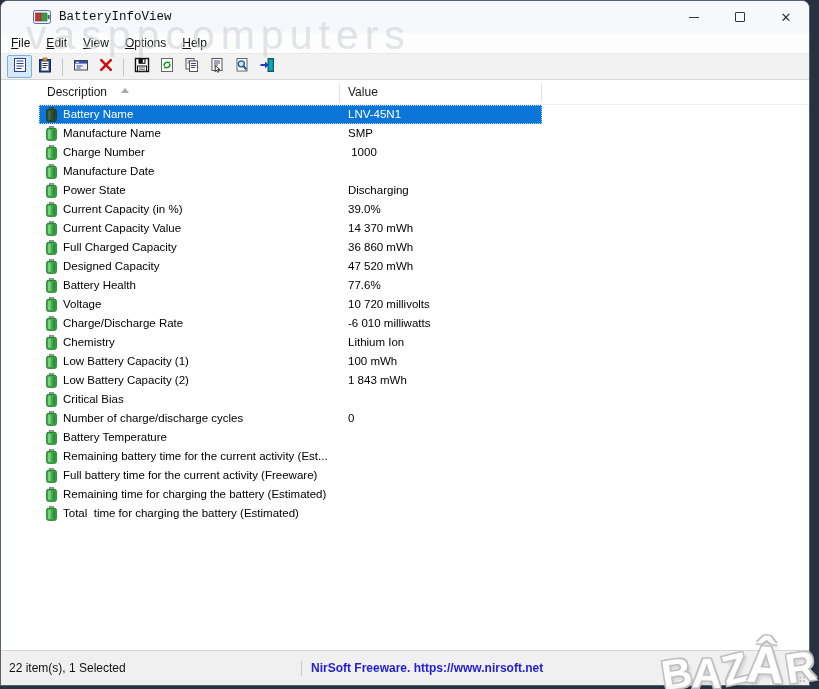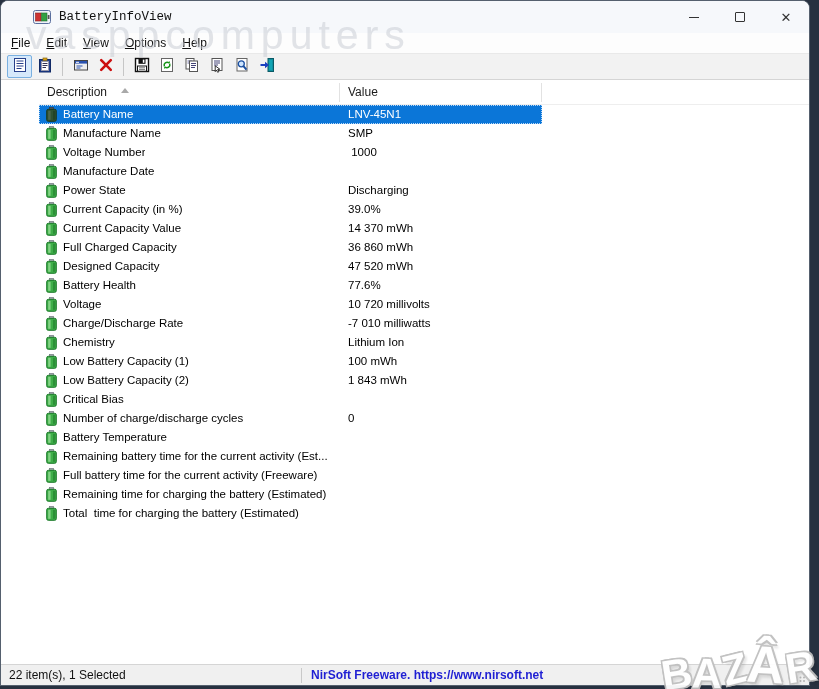--- a/index.html
+++ b/index.html
@@ -50,21 +50,21 @@
   .lv-row{ position:relative; height:19px; width:503px;padding-left:33px; }
   .lv-row.selected{ background:#0b76d8; outline:1px dotted #b8d8f8; outline-offset:-1px; }
   .lv-row.selected .lv-label, .lv-row.selected .lv-value{ color:#fff; }
   .row-icon{ position:absolute; left:7px; top:2px; width:11px; height:15px; }
   .lv-row.selected .row-icon{ filter:brightness(0.5) saturate(0.65); }
   .lv-label{ position:absolute; left:24px; top:0; height:19px; line-height:19px; font-size:11.5px; color:#000;
              max-width:278px; overflow:hidden; white-space:pre; }
   .lv-value{ position:absolute; left:309px; top:0; height:34px; line-height:19px; font-size:11.5px; color:#000;
              white-space:pre; }
   
-  .statusbar{ position:absolute; left:0; bottom:0; width:100%; height:21px; background:#f0f0f0;
+  .statusbar{ position:absolute; left:0; bottom:0; width:100%; height:35px; background:#f0f0f0;
               border-top:1px solid #d5d5d5; font-size:12px; display:flex; align-items:center; }
   .sb-left{ width:300px; padding-left:8px; color:#111; }
   .sb-div{ width:1px; height:15px; background:#c9c9c9; }
   .sb-link{ padding-left:9px; color:#1f1fd3; font-weight:bold; cursor:pointer; }
   .grip{ position:absolute; right:3px; bottom:3px; width:11px; height:11px; }
   
   .wm-top{ position:absolute; left:26px; top:12px; font-size:41px; font-weight:400; letter-spacing:6px;
            color:rgba(198,202,210,0.5); pointer-events:none; z-index:40;text-align:right; }
   .wm-br{ position:absolute; right:4px; bottom:-6px; z-index:50; pointer-events:none;
           transform:rotate(-5deg); opacity:0.95; white-space:nowrap; }
@@ -234,21 +234,21 @@
           <span class="lv-label">Manufacture Name</span>
           <span class="lv-value">SMP</span>
         </div>
         <div class="lv-row">
           <span class="row-icon"><svg viewBox="0 0 11 15" width="11" height="15">
               <rect x="3.5" y="0.5" width="4" height="2.2" fill="#a9afb5" stroke="#70767c" stroke-width="0.7"></rect>
               <rect x="0.7" y="2.3" width="9.6" height="12" rx="1.6" fill="#3fae49" stroke="#1c7a2a"></rect>
               <rect x="2.2" y="3.8" width="2.4" height="9" fill="#90da90" opacity="0.85"></rect>
               <rect x="7" y="3.8" width="2.3" height="9" fill="#2c8f37"></rect>
             </svg></span>
-          <span class="lv-label">Voltage Number</span>
+          <span class="lv-label">Charge Number</span>
           <span class="lv-value"> 1000</span>
         </div>
         <div class="lv-row">
           <span class="row-icon"><svg viewBox="0 0 11 15" width="11" height="15">
               <rect x="3.5" y="0.5" width="4" height="2.2" fill="#a9afb5" stroke="#70767c" stroke-width="0.7"></rect>
               <rect x="0.7" y="2.3" width="9.6" height="12" rx="1.6" fill="#3fae49" stroke="#1c7a2a"></rect>
               <rect x="2.2" y="3.8" width="2.4" height="9" fill="#90da90" opacity="0.85"></rect>
               <rect x="7" y="3.8" width="2.3" height="9" fill="#2c8f37"></rect>
             </svg></span>
           <span class="lv-label">Manufacture Date</span>
@@ -325,21 +325,21 @@
           <span class="lv-value">10 720 millivolts</span>
         </div>
         <div class="lv-row">
           <span class="row-icon"><svg viewBox="0 0 11 15" width="11" height="15">
               <rect x="3.5" y="0.5" width="4" height="2.2" fill="#a9afb5" stroke="#70767c" stroke-width="0.7"></rect>
               <rect x="0.7" y="2.3" width="9.6" height="12" rx="1.6" fill="#3fae49" stroke="#1c7a2a"></rect>
               <rect x="2.2" y="3.8" width="2.4" height="9" fill="#90da90" opacity="0.85"></rect>
               <rect x="7" y="3.8" width="2.3" height="9" fill="#2c8f37"></rect>
             </svg></span>
           <span class="lv-label">Charge/Discharge Rate</span>
-          <span class="lv-value">-7 010 milliwatts</span>
+          <span class="lv-value">-6 010 milliwatts</span>
         </div>
         <div class="lv-row">
           <span class="row-icon"><svg viewBox="0 0 11 15" width="11" height="15">
               <rect x="3.5" y="0.5" width="4" height="2.2" fill="#a9afb5" stroke="#70767c" stroke-width="0.7"></rect>
               <rect x="0.7" y="2.3" width="9.6" height="12" rx="1.6" fill="#3fae49" stroke="#1c7a2a"></rect>
               <rect x="2.2" y="3.8" width="2.4" height="9" fill="#90da90" opacity="0.85"></rect>
               <rect x="7" y="3.8" width="2.3" height="9" fill="#2c8f37"></rect>
             </svg></span>
           <span class="lv-label">Chemistry</span>
           <span class="lv-value">Lithium Ion</span>

